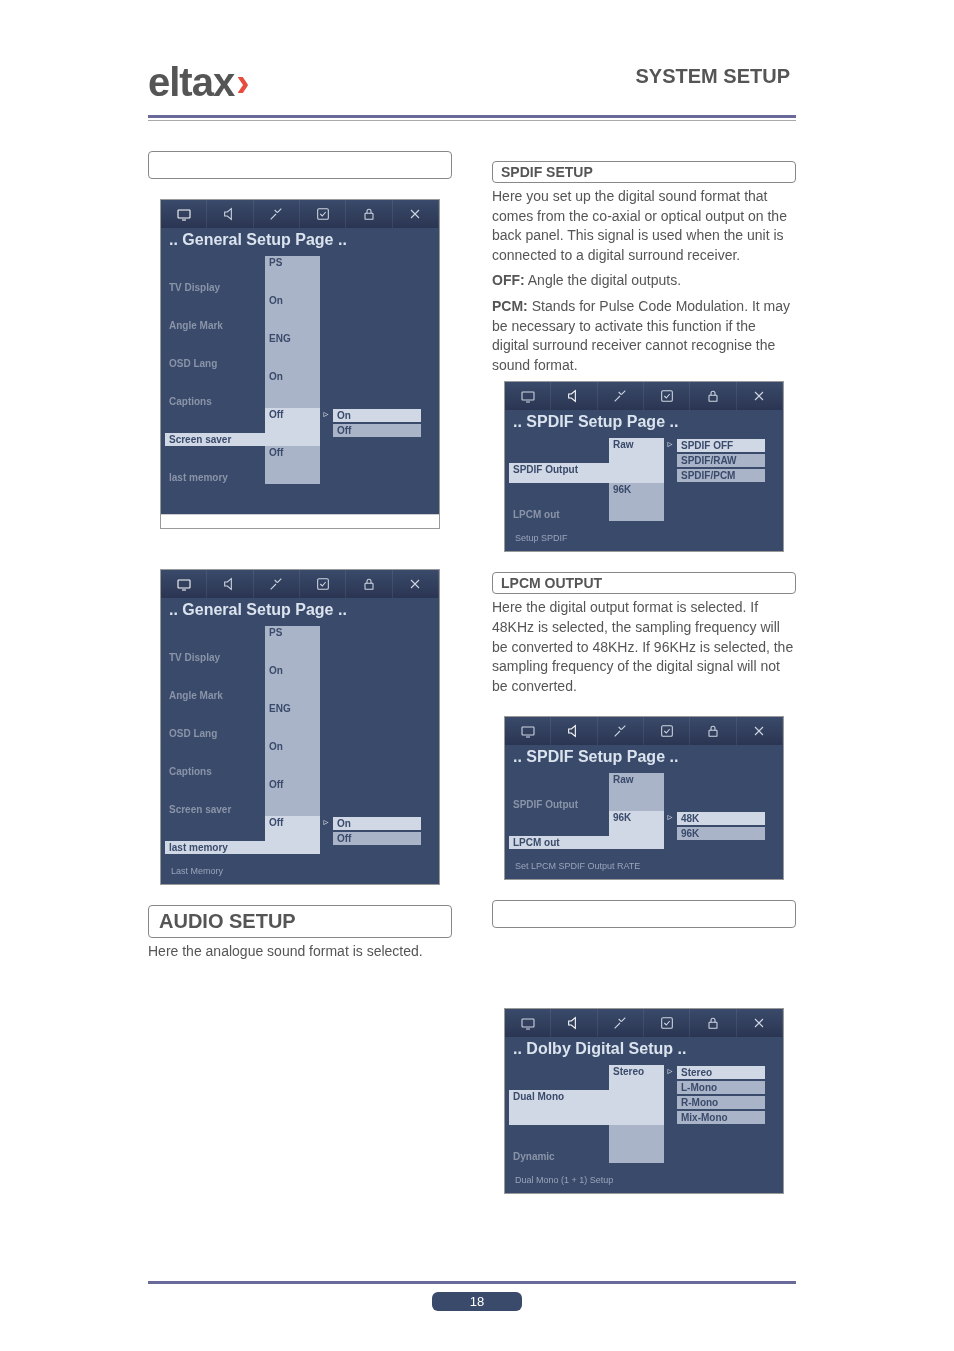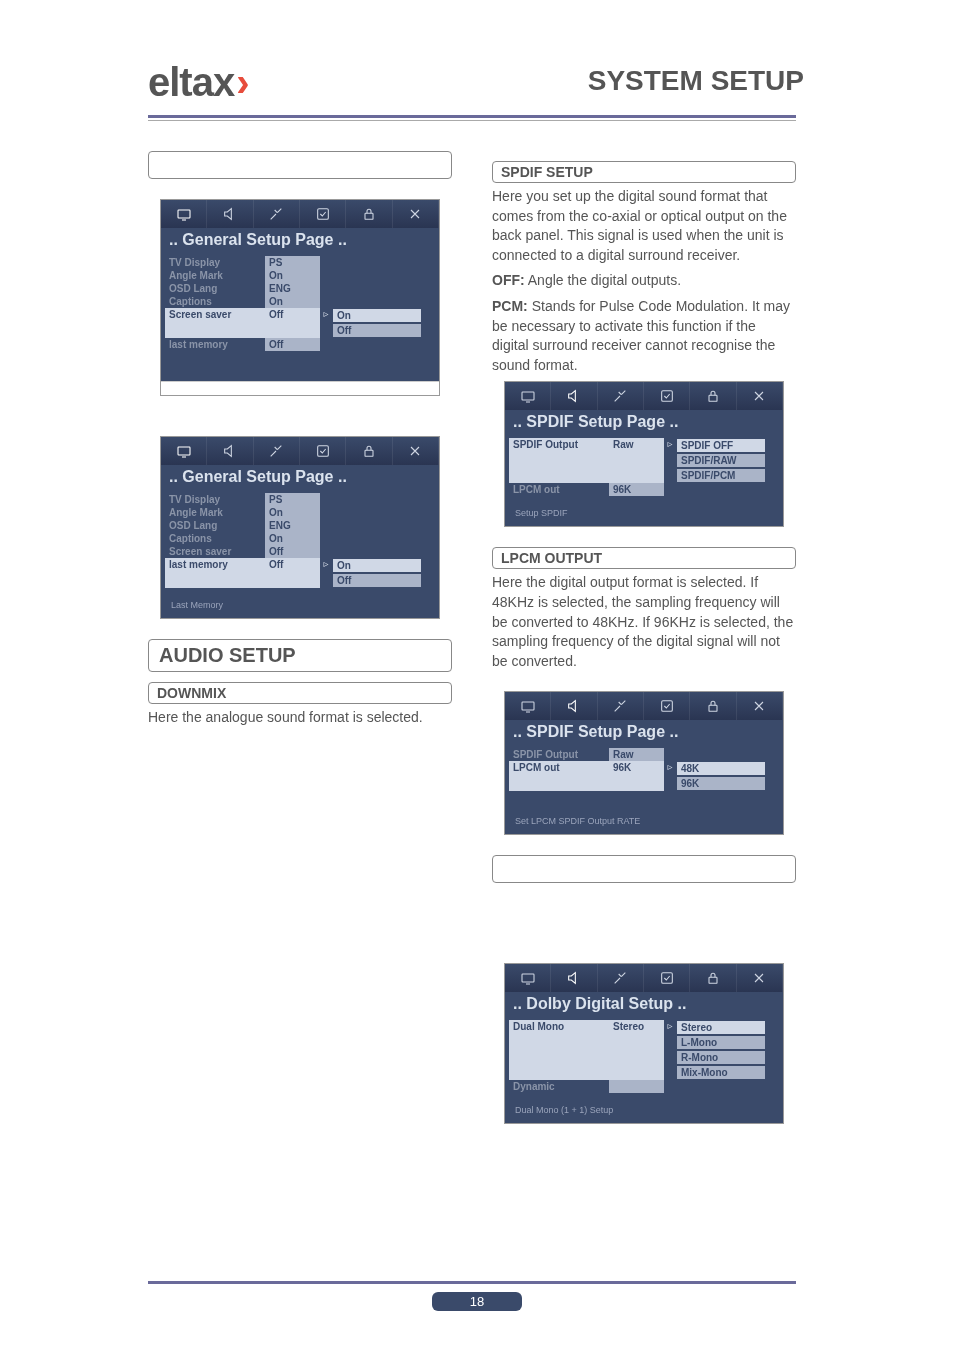--- a/index.html
+++ b/index.html
@@ -1,40 +1,40 @@
 <!DOCTYPE html>
 <html><head>
 <meta charset="utf-8">
 <style>
   * { box-sizing: border-box; margin: 0; padding: 0; }
   body { background: #fff; font-family: Arial, Helvetica, sans-serif; color: #555; }
   .page { width: 758px; height: 1351px; margin: 0 auto; position: relative; background: #fff; padding: 60px 60px 40px 50px; }
   .brand { font-size: 40px; font-weight: 700; letter-spacing: -1px; color: #555; }
   .brand .dot { color: #e74c3c; font-weight: 900; margin-left: 2px; }
-  .page-title { position: absolute; right: 52px; top: 65px; font-size: 28px; font-weight: 700; color: #555; }
+  .page-title { position: absolute; right: 66px; top: 65px; font-size: 20px; font-weight: 700; color: #555; }
   .rule { border: none; border-top: 3px solid #6a6a9a; margin-top: 10px; }
   .rule-thin { border: none; border-top: 1px solid #aaa; margin-top: 2px; }
   .cols { display: flex; gap: 40px; margin-top: 30px; }
   .col { width: 50%; }
   .section-box { border: 1px solid #888; border-radius: 4px; padding: 4px 10px; font-weight: 700; color: #555; background: #fff; margin-bottom: 4px; font-size: 20px; }
   .section-box.small { font-weight: 700; font-size: 14px; padding: 2px 8px; margin-top: 10px; }
   .section-box.empty { height: 28px; }
   .body-text { font-size: 14px; line-height: 1.4; color: #555; margin-bottom: 6px; }
   .body-text b { font-weight: 700; }
 
   
   .osd { width: 280px; margin: 20px auto; border: 1px solid #999; background: #fff; font-size: 10px; }
   .osd-iconrow { display: flex; background: linear-gradient(#3a4a6a, #2a3552); padding: 0; }
   .osd-icon { flex: 1; height: 28px; display: flex; align-items: center; justify-content: center; color: #cfd6e3; border-right: 1px solid rgba(255,255,255,0.08); }
   .osd-icon svg { width: 16px; height: 16px; stroke: #cfd6e3; fill: none; stroke-width: 1.6; }
   .osd-icon.active svg { stroke: #fff; }
   .osd-title { background: #3a4a6a; color: #dbe3ee; padding: 3px 8px; font-weight: 700; font-size: 16px; }
   .osd-body { background: #3a4a6a; padding: 4px 4px 30px 4px; min-height: 90px; position: relative; }
   .osd-row { display: flex; align-items: stretch; }
-  .osd-cell-l { width: 100px; padding: 1px 4px; color: #aab4c8; font-weight: 700; }
+  .osd-cell-l { width: 100px; padding: 1px 4px; color: #aab4c8; font-weight: 700; margin-top: 25px; }
   .osd-cell-m { width: 55px; padding: 1px 4px; color: #3a4a6a; background: #aab4c8; font-weight: 700; }
   .osd-row.sel .osd-cell-l, .osd-row.sel .osd-cell-m { background: #d0d8e6; color: #3a4a6a; }
   .osd-row.dim .osd-cell-l { color: #8a94a8; }
   .osd-arrow { width: 12px; color: #cfd6e3; text-align: center; }
   .osd-sub { width: 90px; }
   .osd-sub-item { padding: 1px 4px; color: #3a4a6a; font-weight: 700; background: #aab4c8; border: 1px solid #3a4a6a; }
   .osd-sub-item.sel { background: #d0d8e6; }
   .osd-footer { color: #9aa4bb; font-size: 9px; padding: 4px 6px; position: absolute; bottom: 4px; left: 4px; }
   .osd + .osd { margin-top: 40px; }
   .hint-bar { height: 14px; background: #fff; border-top: 1px solid #ccc; }
@@ -196,21 +196,20 @@
               <div class="osd-sub-item sel">On</div>
               <div class="osd-sub-item">Off</div>
             </div>
           </div>
           <div class="osd-footer">Last Memory</div>
         </div>
       </div>
 
       <div class="section-box">AUDIO SETUP</div>
 
-      <div class="section-box small">DOWNMIX</div>
       <p class="body-text">Here the analogue sound format is selected.</p>
     </div>
 
     <div class="col">
       <div class="section-box small">SPDIF SETUP</div>
       <p class="body-text">Here you set up the digital sound format that comes from the co-axial or optical output on the back panel.  This signal is used when the unit is connected to a digital surround receiver.</p>
       <p class="body-text"><b>OFF:</b><span> Angle the digital outputs.</span></p>
       <p class="body-text"><b>PCM:</b><span> Stands for Pulse Code Modulation. It may be necessary to activate this function if the digital surround receiver cannot recognise the sound format.</span></p>
 
       <div class="osd" style="margin-top:4px">

